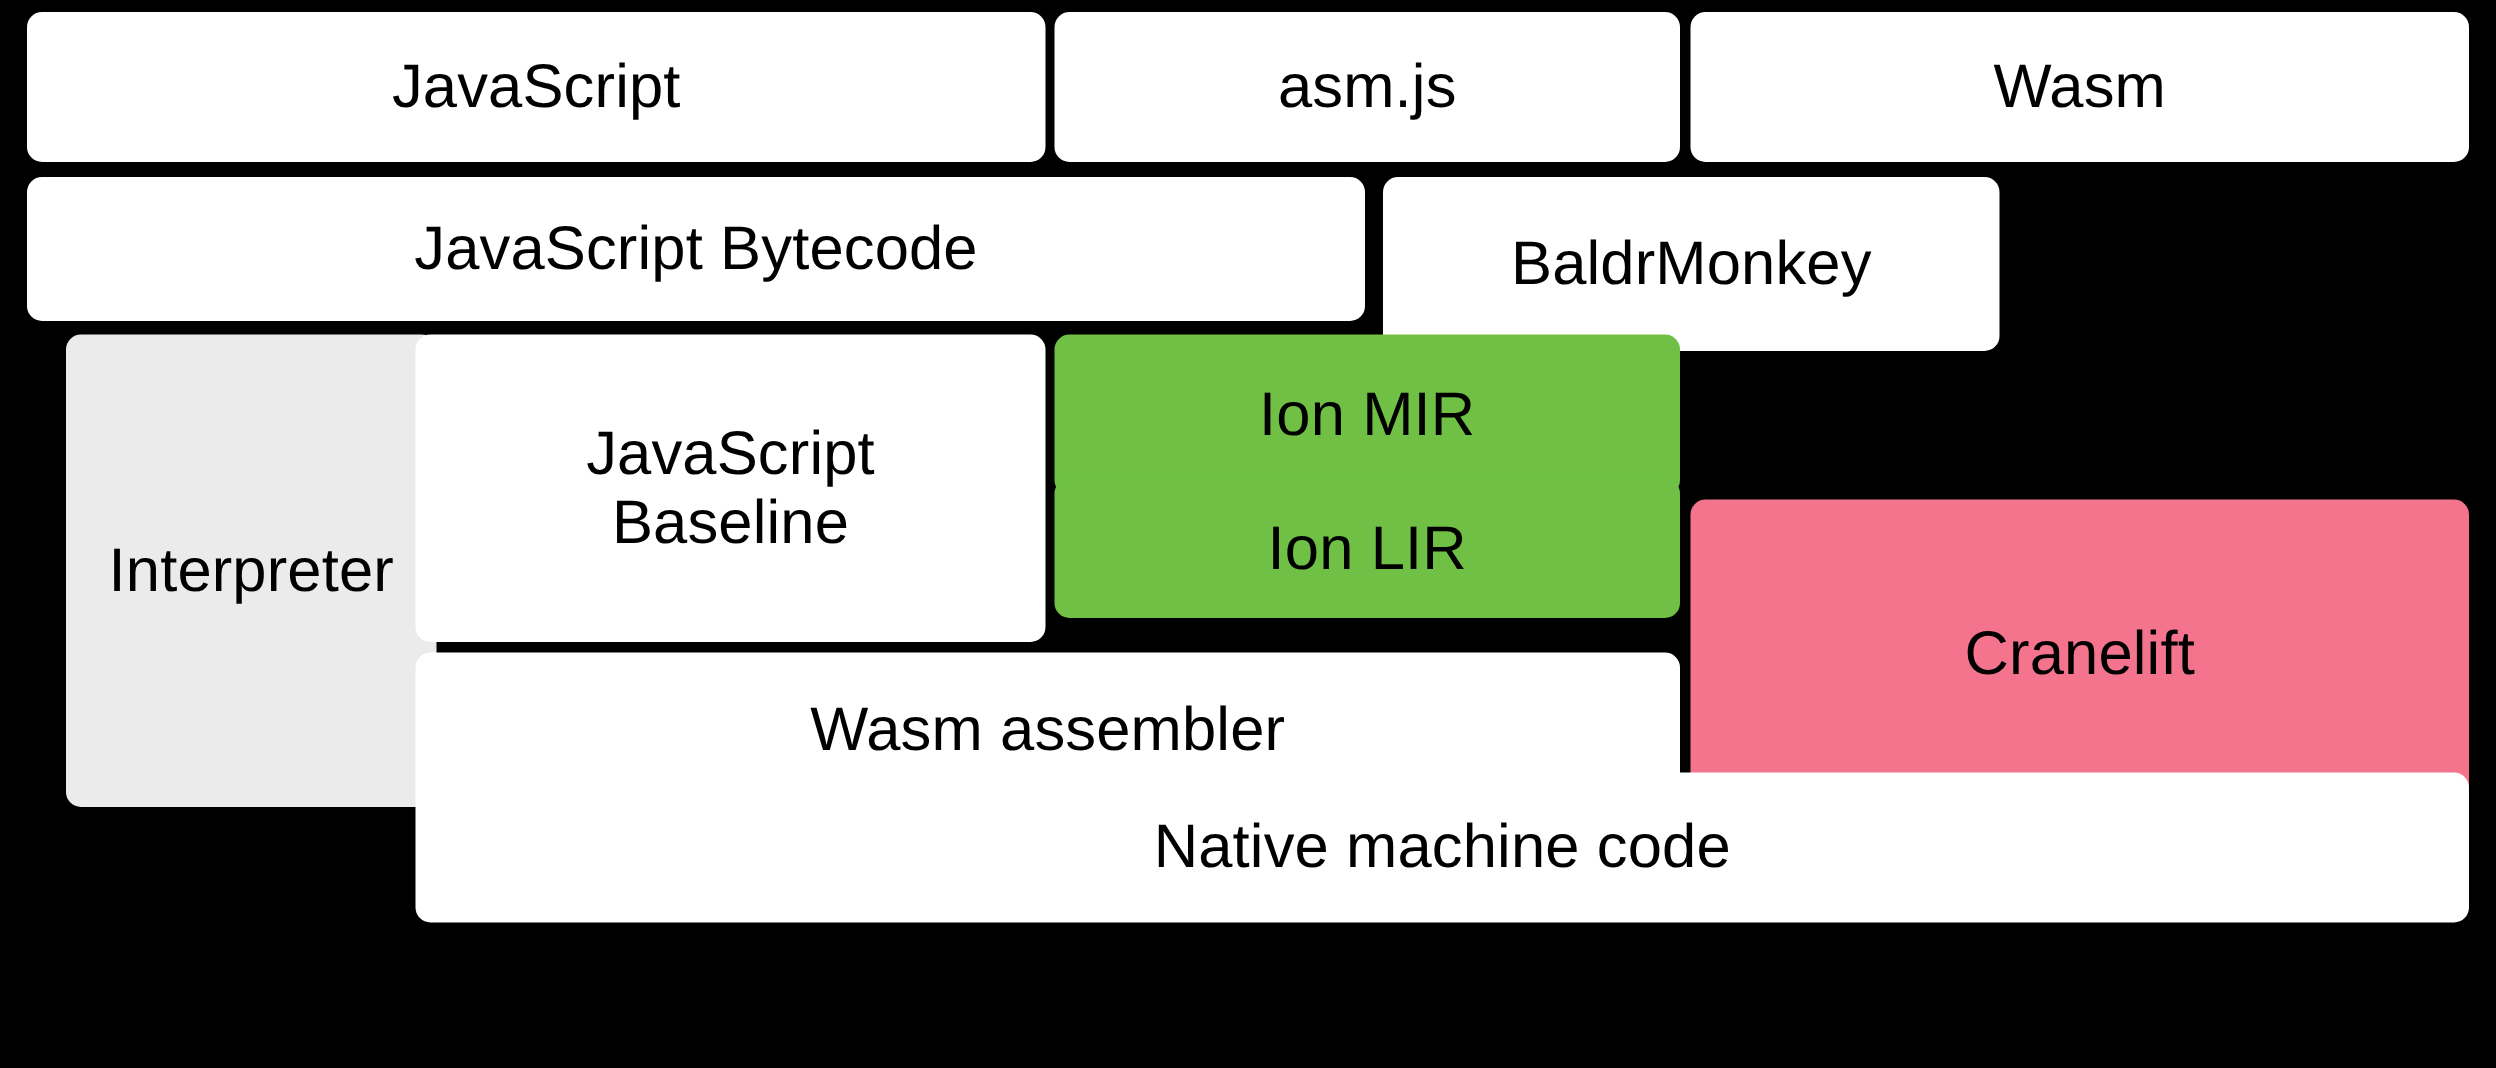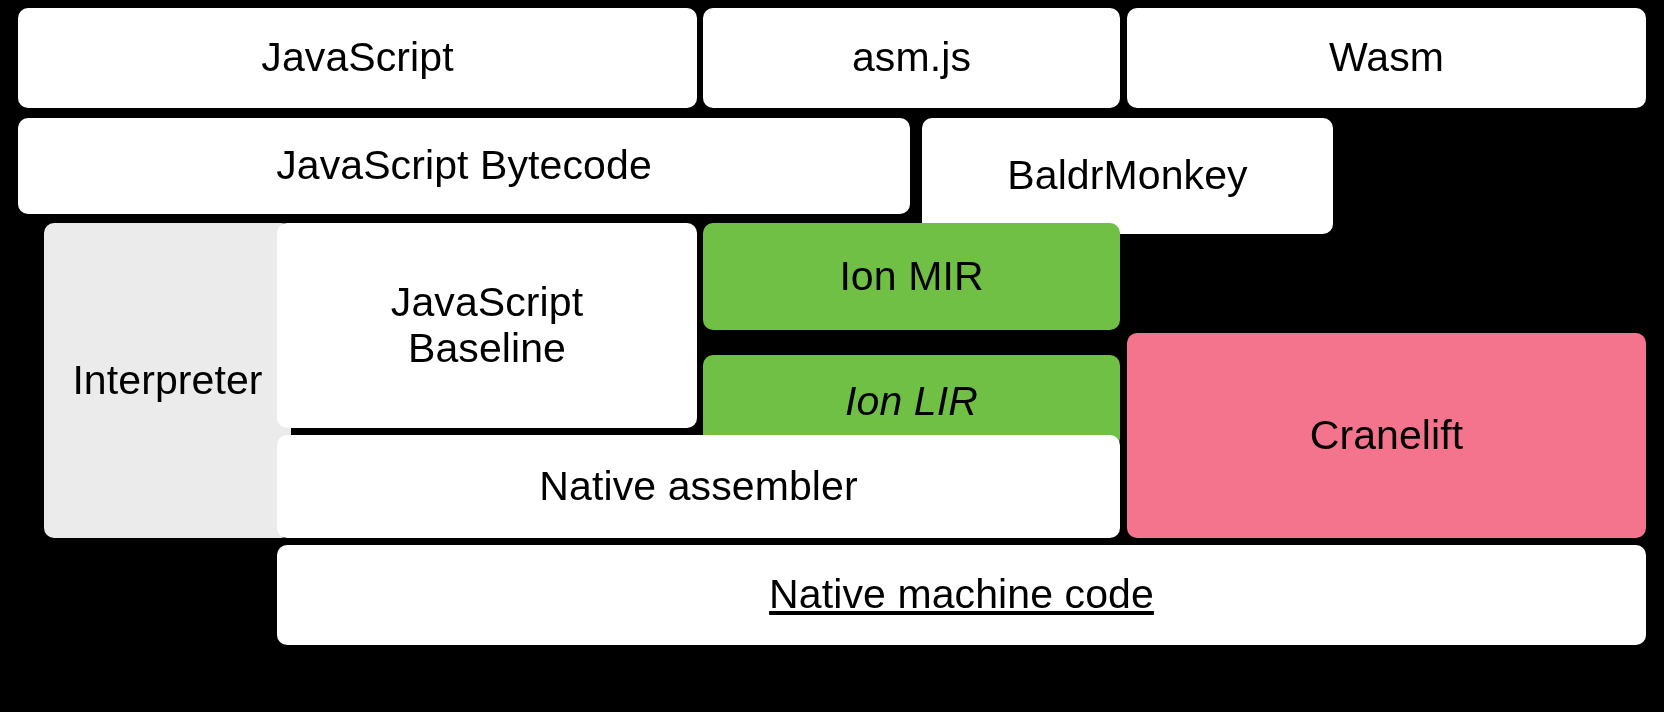--- a/index.html
+++ b/index.html
@@ -54,21 +54,21 @@
 
   <div class="node" style="left:922px; top:118px; width:411px; height:116px;">BaldrMonkey</div>
 
   <div class="node gray" style="left:18px; top:223px; width:247px; height:315px;margin-left:26px;">Interpreter</div>
 
   <div class="node" style="left:277px; top:223px; width:420px; height:205px;">JavaScript
 Baseline</div>
 
   <div class="node green small-radius" style="left:703px; top:223px; width:417px; height:107px;">Ion MIR</div>
 
-  <div class="node green small-radius" style="left:703px; top:355px; width:417px; height:93px;font-style:italic;">Ion LIR</div>
+  <div class="node green small-radius" style="left:703px; top:319px; width:417px; height:93px;">Ion LIR</div>
 
   <div class="node pink" style="left:1127px; top:333px; width:519px; height:205px;text-align:center;">Cranelift</div>
 
-  <div class="node" style="left:277px; top:435px; width:843px; height:103px;">Native assembler</div>
+  <div class="node" style="left:277px; top:435px; width:843px; height:103px;">Wasm assembler</div>
 
-  <div class="node" style="left:277px; top:545px; width:1369px; height:100px;text-decoration:underline;">Native machine code</div>
+  <div class="node" style="left:277px; top:515px; width:1369px; height:100px;">Native machine code</div>
 
 </div>
 
 </body></html>

